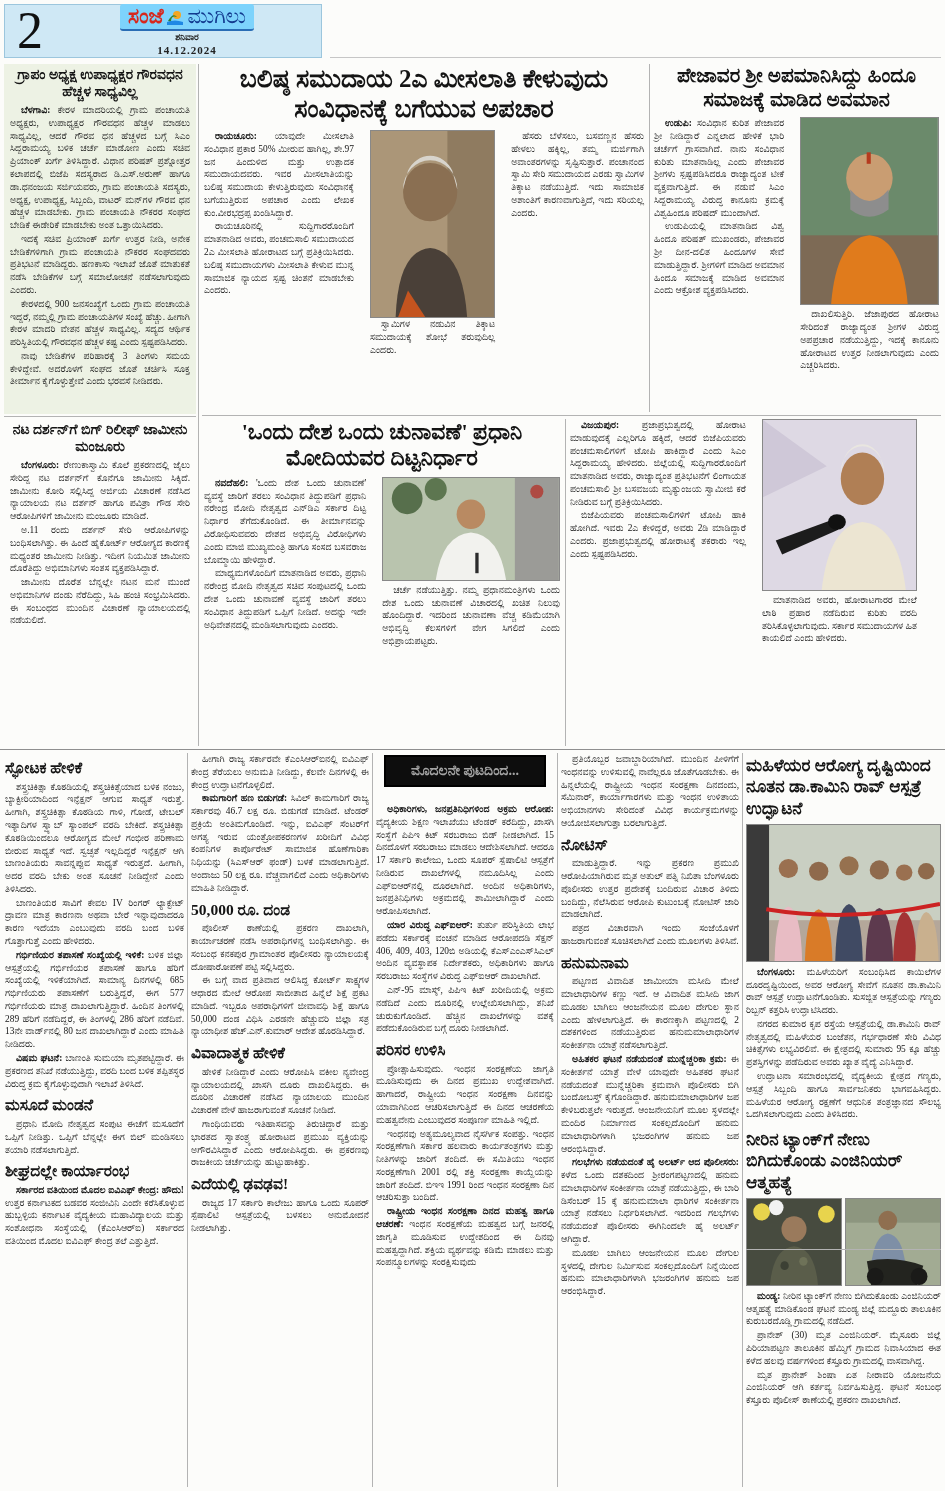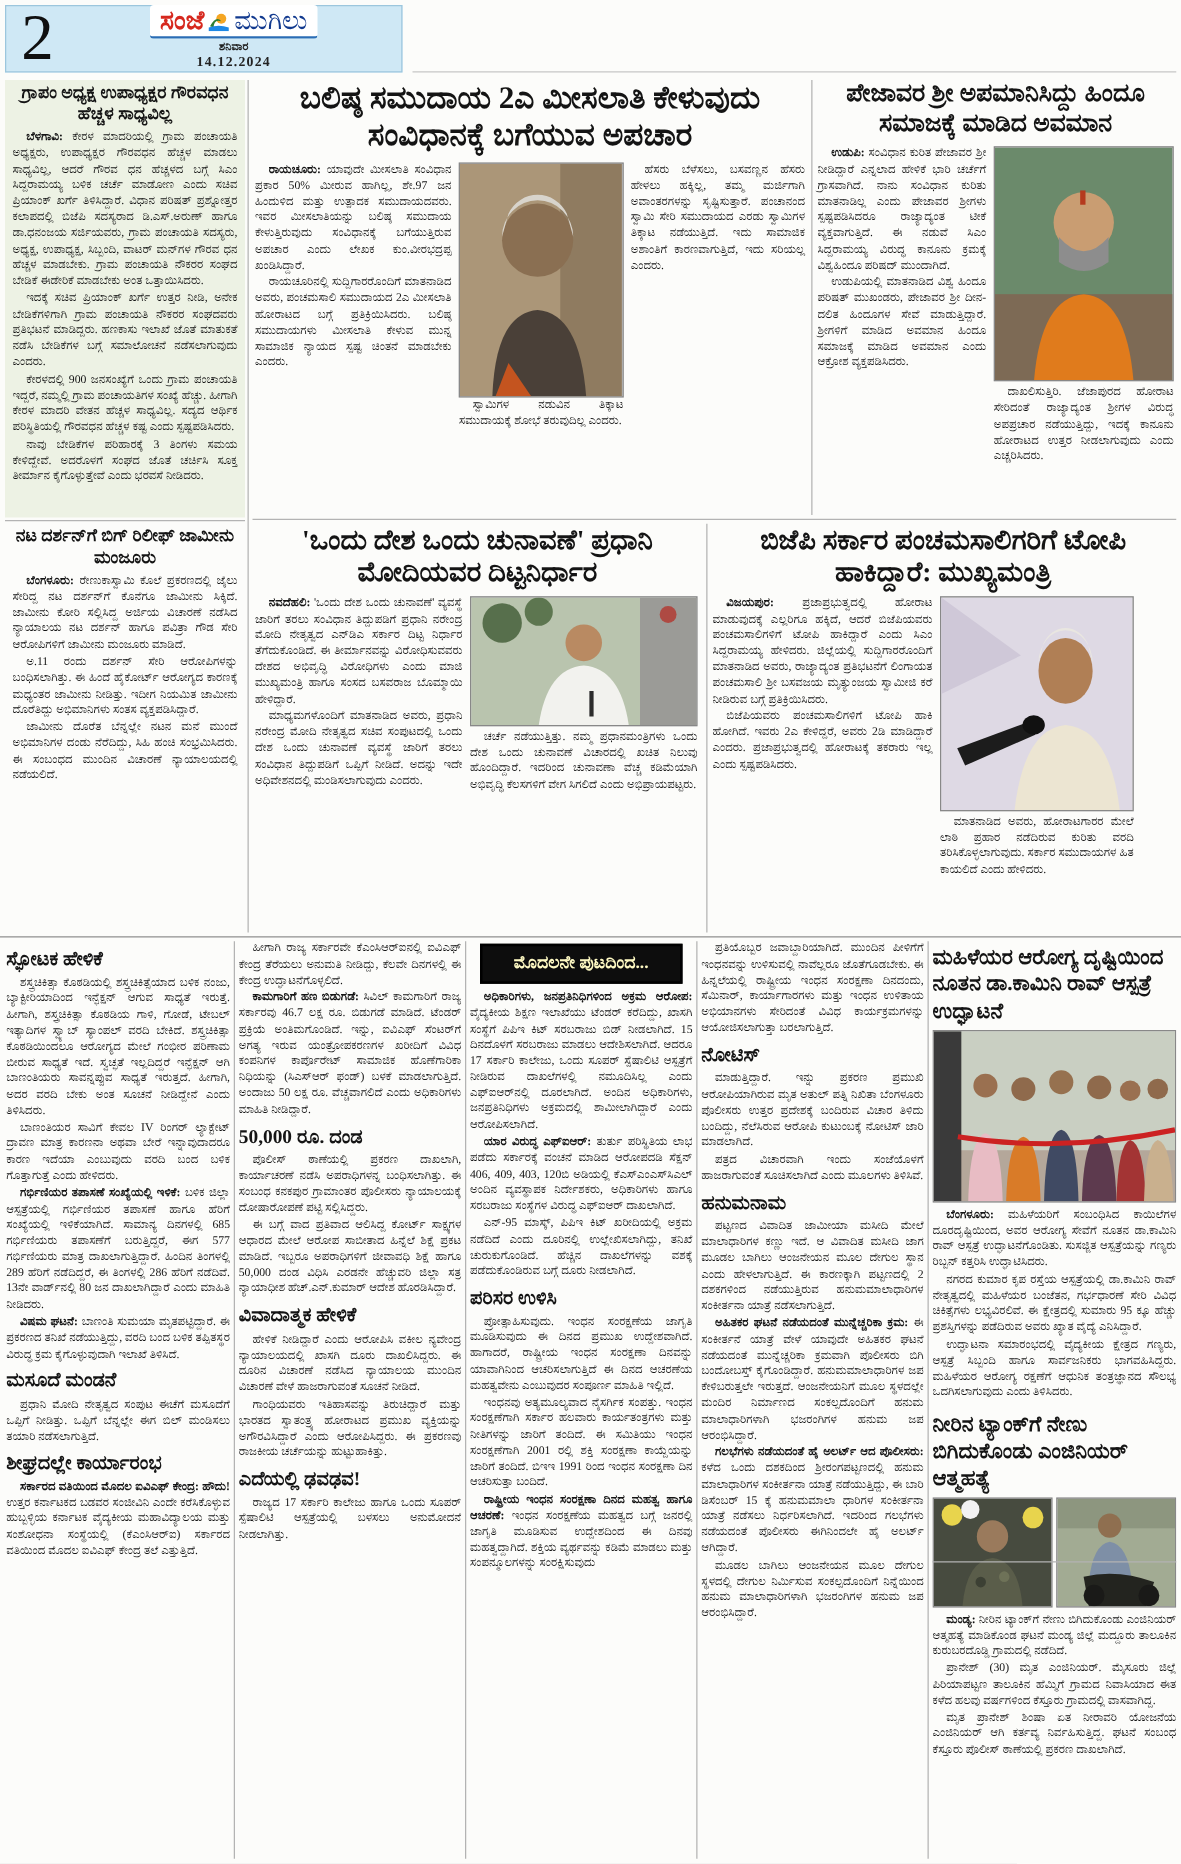--- a/index.html
+++ b/index.html
@@ -4,30 +4,30 @@
 <style>
   *{margin:0;padding:0;box-sizing:border-box}
   html,body{background:#e6e6e6}
   .page{position:relative;width:945px;height:1491px;margin:0 auto;background:#fcfcfa;
         font-family:"Liberation Serif","DejaVu Serif",serif;color:#141414;overflow:hidden}
   
   .masthead{position:absolute;left:4px;top:4px;width:318px;height:54px;background:#cfe8f5;
             border:1px solid #9cc6dd;display:flex;align-items:center}
   .pgnum{font-size:52px;line-height:1;font-weight:400;padding:0 10px 0 12px;color:#101010}
   .brandbox{flex:1;text-align:center}
-  .brandline{display:inline-flex;align-items:center;gap:3px;background:#ffffff;
+  .brandline{display:inline-flex;align-items:center;gap:3px;background:#7dd3fc;
              padding:0 8px;border-radius:3px;border-bottom:2px solid #2a6db5}
   .brand-first{font-size:21px;font-weight:bold;color:#d6281e}
   .brand-second{font-size:21px;font-weight:normal;color:#123a8f}
   .daydate{font-size:9px;font-weight:bold;line-height:1.25;color:#222;margin-top:1px}
   .datebig{font-size:11px;letter-spacing:1px;font-weight:bold}
   
   .art{position:absolute;overflow:hidden}
   .hl{font-weight:bold;text-align:center;line-height:1.18}
-  .cols{display:flex;gap:6px;padding:0 2px}
+  .cols{display:flex;gap:16px;padding:0 2px}
   .body p{font-size:9.4px;line-height:1.36;text-align:justify;text-indent:11px;margin-bottom:1px}
   .body p b{font-weight:bold}
   .body .subhead{font-size:15.5px;font-weight:bold;text-align:left;margin:6px 0 3px;line-height:1.2}
   .photo{width:100%;display:block;background:#cfcfcf;border:1px solid #888}
   .photo svg{display:block;width:100%;height:100%}
   
   .vl,.hlr{position:absolute;background:#b3b3b3}
   .vl{width:1px}.hlr{height:1px}
   
   .art-a{left:4px;top:64px;width:192px;height:350px;background:#edf2e4;padding:3px 6px}
@@ -42,22 +42,22 @@
   .art-d .hl{font-size:22px;margin:0 4px 6px}
   .art-e{left:568px;top:419px;width:373px;height:327px}
   .art-e .hl{font-size:22px;margin:0 4px 6px}
   .bcol{position:absolute;top:753px;height:734px;overflow:hidden}
   .bc1{left:5px;width:179px}
   .bc2{left:191px;width:178px}
   .bc3{left:376px;width:178px}
   .bc4{left:561px;width:178px}
   .bc5{left:746px;width:195px}
   .bcol .bighead{font-size:17px;font-weight:bold;line-height:1.25;margin:2px 0 5px}
-  .frompage{background:#0d0d0d;color:#fef9c3;font-weight:bold;text-align:center;font-size:14px;
-            padding:6px 4px;margin:2px 8px 5px;border:2px solid #000}
+  .frompage{background:#0d0d0d;color:#a3a3a3;font-weight:bold;text-align:center;font-size:14px;
+            padding:6px 4px;margin:2px 8px 16px;border:2px solid #000}
   .photorow{display:flex;gap:3px;margin:3px 0 4px}
   .photorow .photo{flex:1;height:88px}
   .ph-f{height:138px;margin:2px 0 4px}
   .ph-b{height:188px}
   .ph-c{height:188px;margin-bottom:3px}
   .ph-d{height:104px;margin-bottom:3px}
   .ph-e{height:172px;margin-bottom:3px}
 </style>
 </head>
 <body>
@@ -177,21 +177,20 @@
           </svg>
         </div>
         <div class="body">
             <p>ಚರ್ಚೆ ನಡೆಯುತ್ತಿತ್ತು. ನಮ್ಮ ಪ್ರಧಾನಮಂತ್ರಿಗಳು ಒಂದು ದೇಶ ಒಂದು ಚುನಾವಣೆ ವಿಚಾರದಲ್ಲಿ ಖಚಿತ ನಿಲುವು ಹೊಂದಿದ್ದಾರೆ. ಇದರಿಂದ ಚುನಾವಣಾ ವೆಚ್ಚ ಕಡಿಮೆಯಾಗಿ ಅಭಿವೃದ್ಧಿ ಕೆಲಸಗಳಿಗೆ ವೇಗ ಸಿಗಲಿದೆ ಎಂದು ಅಭಿಪ್ರಾಯಪಟ್ಟರು.</p>
           </div>
       </div>
     </div>
   </section>
 
   <section class="art art-e">
-    <div class="hl">ಬಿಜೆಪಿ ಸರ್ಕಾರ ಪಂಚಮಸಾಲಿಗರಿಗೆ ಟೋಪಿ ಹಾಕಿದ್ದಾರೆ: ಮುಖ್ಯಮಂತ್ರಿ</div>
     <div class="cols">
       <div class="body" style="width:176px">
           <p><b>ವಿಜಯಪುರ: </b>ಪ್ರಜಾಪ್ರಭುತ್ವದಲ್ಲಿ ಹೋರಾಟ ಮಾಡುವುದಕ್ಕೆ ಎಲ್ಲರಿಗೂ ಹಕ್ಕಿದೆ, ಆದರೆ ಬಿಜೆಪಿಯವರು ಪಂಚಮಸಾಲಿಗಳಿಗೆ ಟೋಪಿ ಹಾಕಿದ್ದಾರೆ ಎಂದು ಸಿಎಂ ಸಿದ್ದರಾಮಯ್ಯ ಹೇಳಿದರು. ಜಿಲ್ಲೆಯಲ್ಲಿ ಸುದ್ದಿಗಾರರೊಂದಿಗೆ ಮಾತನಾಡಿದ ಅವರು, ರಾಜ್ಯಾದ್ಯಂತ ಪ್ರತಿಭಟನೆಗೆ ಲಿಂಗಾಯತ ಪಂಚಮಸಾಲಿ ಶ್ರೀ ಬಸವಜಯ ಮೃತ್ಯುಂಜಯ ಸ್ವಾಮೀಜಿ ಕರೆ ನೀಡಿರುವ ಬಗ್ಗೆ ಪ್ರತಿಕ್ರಿಯಿಸಿದರು.</p>
           <p>ಬಿಜೆಪಿಯವರು ಪಂಚಮಸಾಲಿಗಳಿಗೆ ಟೋಪಿ ಹಾಕಿ ಹೋಗಿದೆ. ಇವರು 2ಎ ಕೇಳಿದ್ದರೆ, ಅವರು 2ಡಿ ಮಾಡಿದ್ದಾರೆ ಎಂದರು. ಪ್ರಜಾಪ್ರಭುತ್ವದಲ್ಲಿ ಹೋರಾಟಕ್ಕೆ ತಕರಾರು ಇಲ್ಲ ಎಂದು ಸ್ಪಷ್ಟಪಡಿಸಿದರು.</p>
         </div>
       <div style="width:155px">
         <div class="photo ph-e">
           <svg viewBox="0 0 120 110" preserveAspectRatio="none">
             <rect width="120" height="110" fill="#ded9e4"></rect>
             <path d="M0 0 l50 30 l-50 20 z" fill="#cfc8d8"></path>

